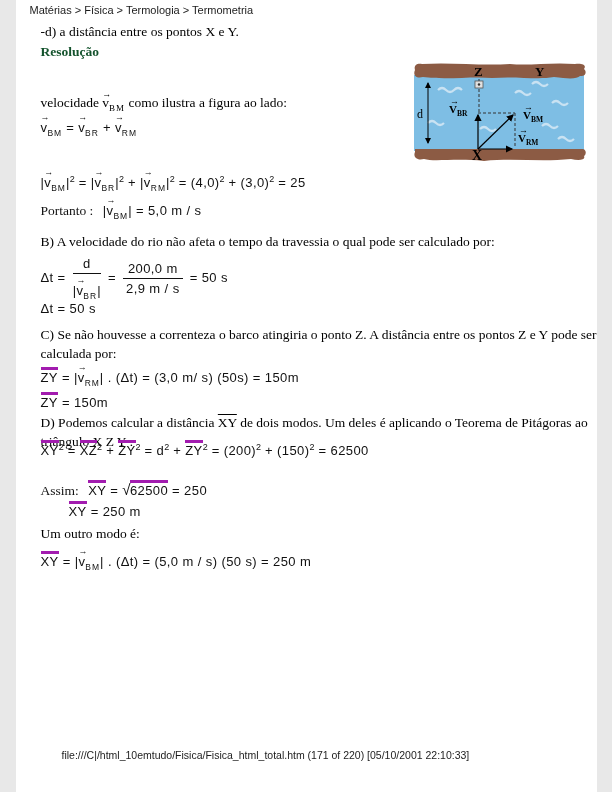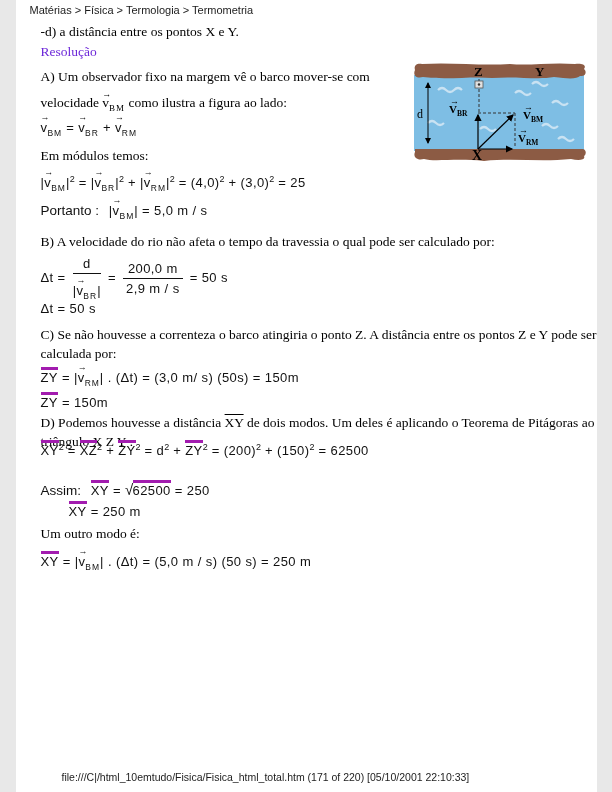--- a/index.html
+++ b/index.html
@@ -3,55 +3,53 @@
 <meta charset="utf-8">
 <style>
   html,body{margin:0;padding:0;background:#e8e8e8;}
   .page{position:relative;width:581px;height:792px;margin:0 auto;background:#ffffff;overflow:hidden;
         font-family:"Liberation Serif",serif;color:#000;}
   .blk{position:absolute;}
   .sans{font-family:"Liberation Sans",sans-serif;}
   .breadcrumb{font-size:11px;color:#1c1c1c;}
   .footer{font-size:10.5px;color:#1c1c1c;}
   .serif-text{font-size:13.5px;line-height:19px;}
-  .heading-orange{font-size:13.5px;color:#6d28d9;}
+  .heading-orange{font-size:13.5px;color:#14532d;font-weight:bold;}
   
   .eq{font-family:"Liberation Sans",sans-serif;font-size:13px;letter-spacing:.4px;white-space:nowrap;color:#111;}
   .eq sub{font-size:8.5px;vertical-align:-4px;letter-spacing:1px;}
   .eq sup{font-size:9px;vertical-align:super;letter-spacing:0;}
   .vec{position:relative;display:inline-block;}
   .vec-arrow{position:absolute;top:-8px;left:0;font-size:9px;letter-spacing:0;}
   .ovl{display:inline-block;border-top:3px solid #a21caf;padding-top:1px;line-height:1.1;}
   .ovl-inline{text-decoration:overline;}
   .sqrt-sign{font-size:15px;margin-right:-1px;}
   .frac{display:inline-flex;flex-direction:column;vertical-align:middle;text-align:center;margin:0 3px;}
   .frac .num{display:block;border-bottom:1px solid #111;padding:0 5px 2px;}
   .frac .den{display:block;padding-top:2px;}
   .frac .den.has-vec{padding-top:9px;}
-  .eq-prefix{font-family:Liberation Sans, sans-serif;font-size:13.5px;letter-spacing:0;margin-right:6px;}
+  .eq-prefix{font-family:Liberation Serif, serif;font-size:13.5px;letter-spacing:0;margin-right:6px;}
 </style>
 </head>
 <body>
 
 <div class="page">
 
   <div class="blk sans breadcrumb" style="left:14px;top:4px;">Matérias &gt; Física &gt; Termologia &gt; Termometria</div>
 
   <div class="blk serif-text" style="left:25px;top:22px;">-d) a distância entre os pontos X e Y.</div>
 
   <div class="blk heading-orange" style="left:25px;top:44px;">Resolução</div>
 
-  <div class="blk serif-text" style="left:25px;top:67px;">A) Um observador fixo na margem vê o barco mover-se com</div>
   <div class="blk serif-text" style="left:25px;top:93px;">
     <span>velocidade </span><span class="vec"><span class="vec-arrow">→</span><span>v</span></span><sub style="font-size:9px;letter-spacing:1px;">BM</sub><span> como ilustra a figura ao lado:</span>
   </div>
 
   <div class="blk eq" style="left:25px;top:120px;"><span class="vec"><span class="vec-arrow">→</span>v</span><sub>BM</sub> = <span class="vec"><span class="vec-arrow">→</span>v</span><sub>BR</sub> + <span class="vec"><span class="vec-arrow">→</span>v</span><sub>RM</sub></div>
 
-  <div class="blk serif-text" style="left:25px;top:146px;">Em módulos temos:</div>
 
   <div class="blk eq" style="left:25px;top:174px;"><span>|<span class="vec"><span class="vec-arrow">→</span>v</span><sub>BM</sub>|</span><sup>2</sup> = <span>|<span class="vec"><span class="vec-arrow">→</span>v</span><sub>BR</sub>|</span><sup>2</sup> + <span>|<span class="vec"><span class="vec-arrow">→</span>v</span><sub>RM</sub>|</span><sup>2</sup> = (4,0)<sup>2</sup> + (3,0)<sup>2</sup> = 25</div>
 
   <div class="blk eq" style="left:25px;top:203px;">
     <span class="eq-prefix">Portanto : </span><span class="eq"><span>|<span class="vec"><span class="vec-arrow">→</span>v</span><sub>BM</sub>|</span> = 5,0 m / s</span>
   </div>
 
   <div class="blk serif-text" style="left:25px;top:232px;width:580px;">B) A velocidade do rio não afeta o tempo da travessia o qual pode ser calculado por:</div>
 
   <div class="blk eq" style="left:25px;top:256px;">Δt = <span class="frac">
@@ -64,21 +62,21 @@
 
   <div class="blk eq" style="left:25px;top:301px;">Δt = 50 s</div>
 
   <div class="blk serif-text" style="left:25px;top:325px;width:585px;">C) Se não houvesse a correnteza o barco atingiria o ponto Z. A distância entre os pontos Z e Y pode ser calculada por:</div>
 
   <div class="blk eq" style="left:25px;top:367px;"><span class="ovl">ZY</span> = <span>|<span class="vec"><span class="vec-arrow">→</span>v</span><sub>RM</sub>|</span> . (Δt) = (3,0 m/ s) (50s) = 150m</div>
 
   <div class="blk eq" style="left:25px;top:392px;"><span class="ovl">ZY</span> = 150m</div>
 
   <div class="blk serif-text" style="left:25px;top:413px;width:572px;">
-    <span>D) Podemos houvesse a distância </span><span class="ovl-inline">XY</span><span> de dois modos. Um deles é aplicando o Teorema de Pitágoras ao triângulo X Z Y :</span>
+    <span>D) Podemos calcular a distância </span><span class="ovl-inline">XY</span><span> de dois modos. Um deles é aplicando o Teorema de Pitágoras ao triângulo X Z Y :</span>
   </div>
 
   <div class="blk eq" style="left:25px;top:440px;"><span class="ovl">XY</span><sup>2</sup> = <span class="ovl">XZ</span><sup>2</sup> + <span class="ovl">ZY</span><sup>2</sup> = d<sup>2</sup> + <span class="ovl">ZY</span><sup>2</sup> = (200)<sup>2</sup> + (150)<sup>2</sup> = 62500</div>
 
   <div class="blk eq" style="left:25px;top:480px;">
     <span class="eq-prefix">Assim: </span><span class="eq"><span class="ovl">XY</span> = <span class="sqrt-sign">√</span><span class="ovl">62500</span> = 250</span>
   </div>
 
   <div class="blk eq" style="left:53px;top:501px;"><span class="ovl">XY</span> = 250 m</div>
 
@@ -145,15 +143,15 @@
         <text x="112" y="48" font-size="9">→</text>
         <text x="111" y="57" font-family="Liberation Serif, serif" font-size="11" font-weight="bold"><tspan>V</tspan><tspan font-size="7.5" dy="3">BM</tspan></text>
       </g>
       <g>
         <text x="107" y="71" font-size="9">→</text>
         <text x="106" y="80" font-family="Liberation Serif, serif" font-size="11" font-weight="bold"><tspan>V</tspan><tspan font-size="7.5" dy="3">RM</tspan></text>
       </g>
     </svg>
   </div>
 
-  <div class="blk sans footer" style="left:14px;top:771px;padding-left:32px;">file:///C|/html_10emtudo/Fisica/Fisica_html_total.htm (171 of 220) [05/10/2001 22:10:33]</div>
+  <div class="blk sans footer" style="left:14px;top:749px;padding-left:32px;">file:///C|/html_10emtudo/Fisica/Fisica_html_total.htm (171 of 220) [05/10/2001 22:10:33]</div>
 
 </div>
 
 </body></html>

